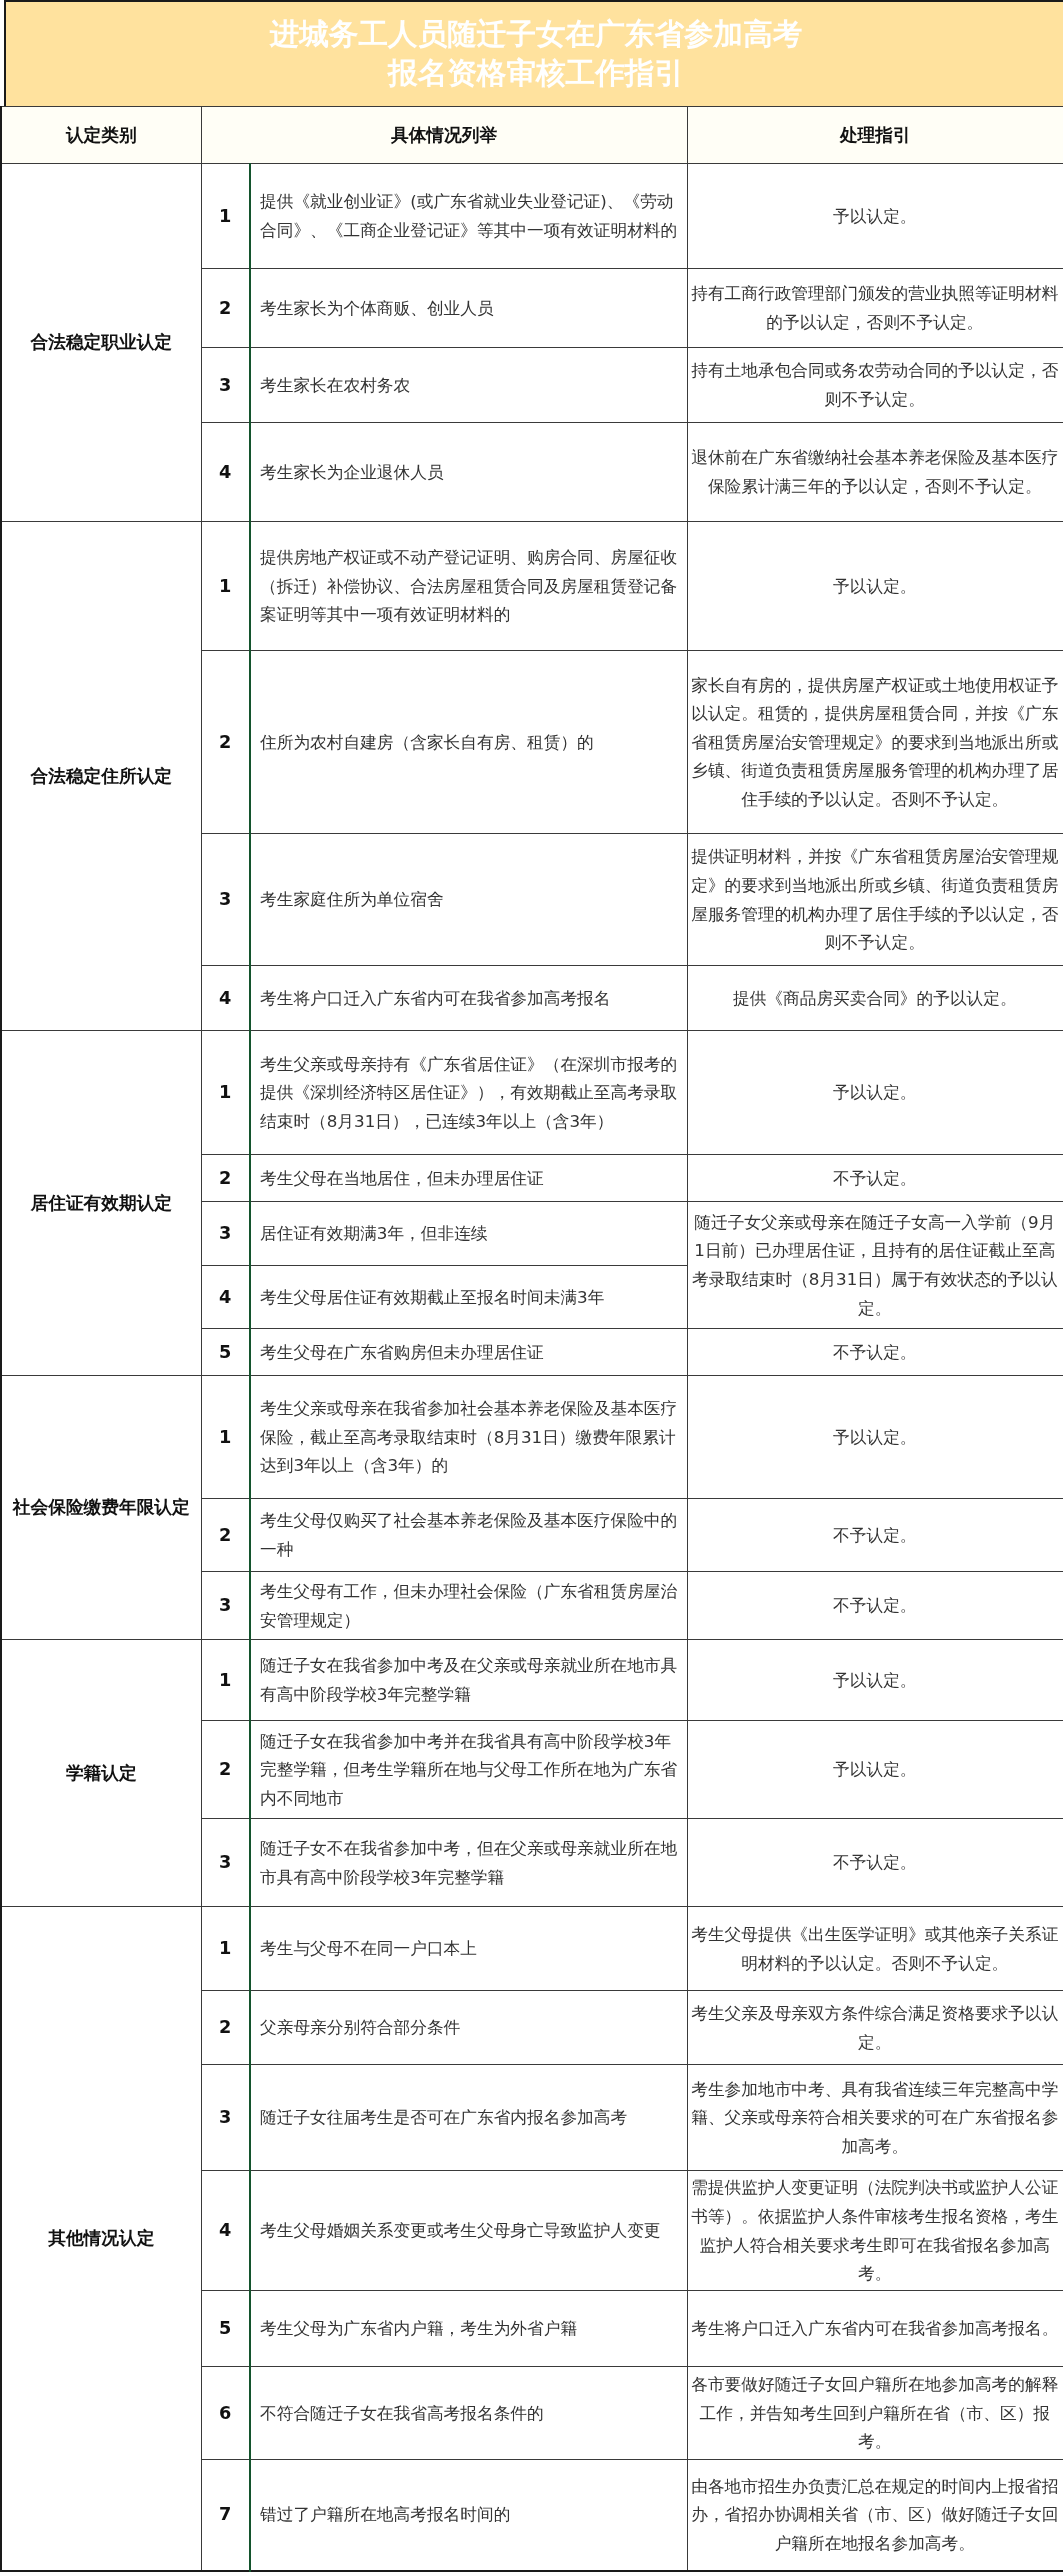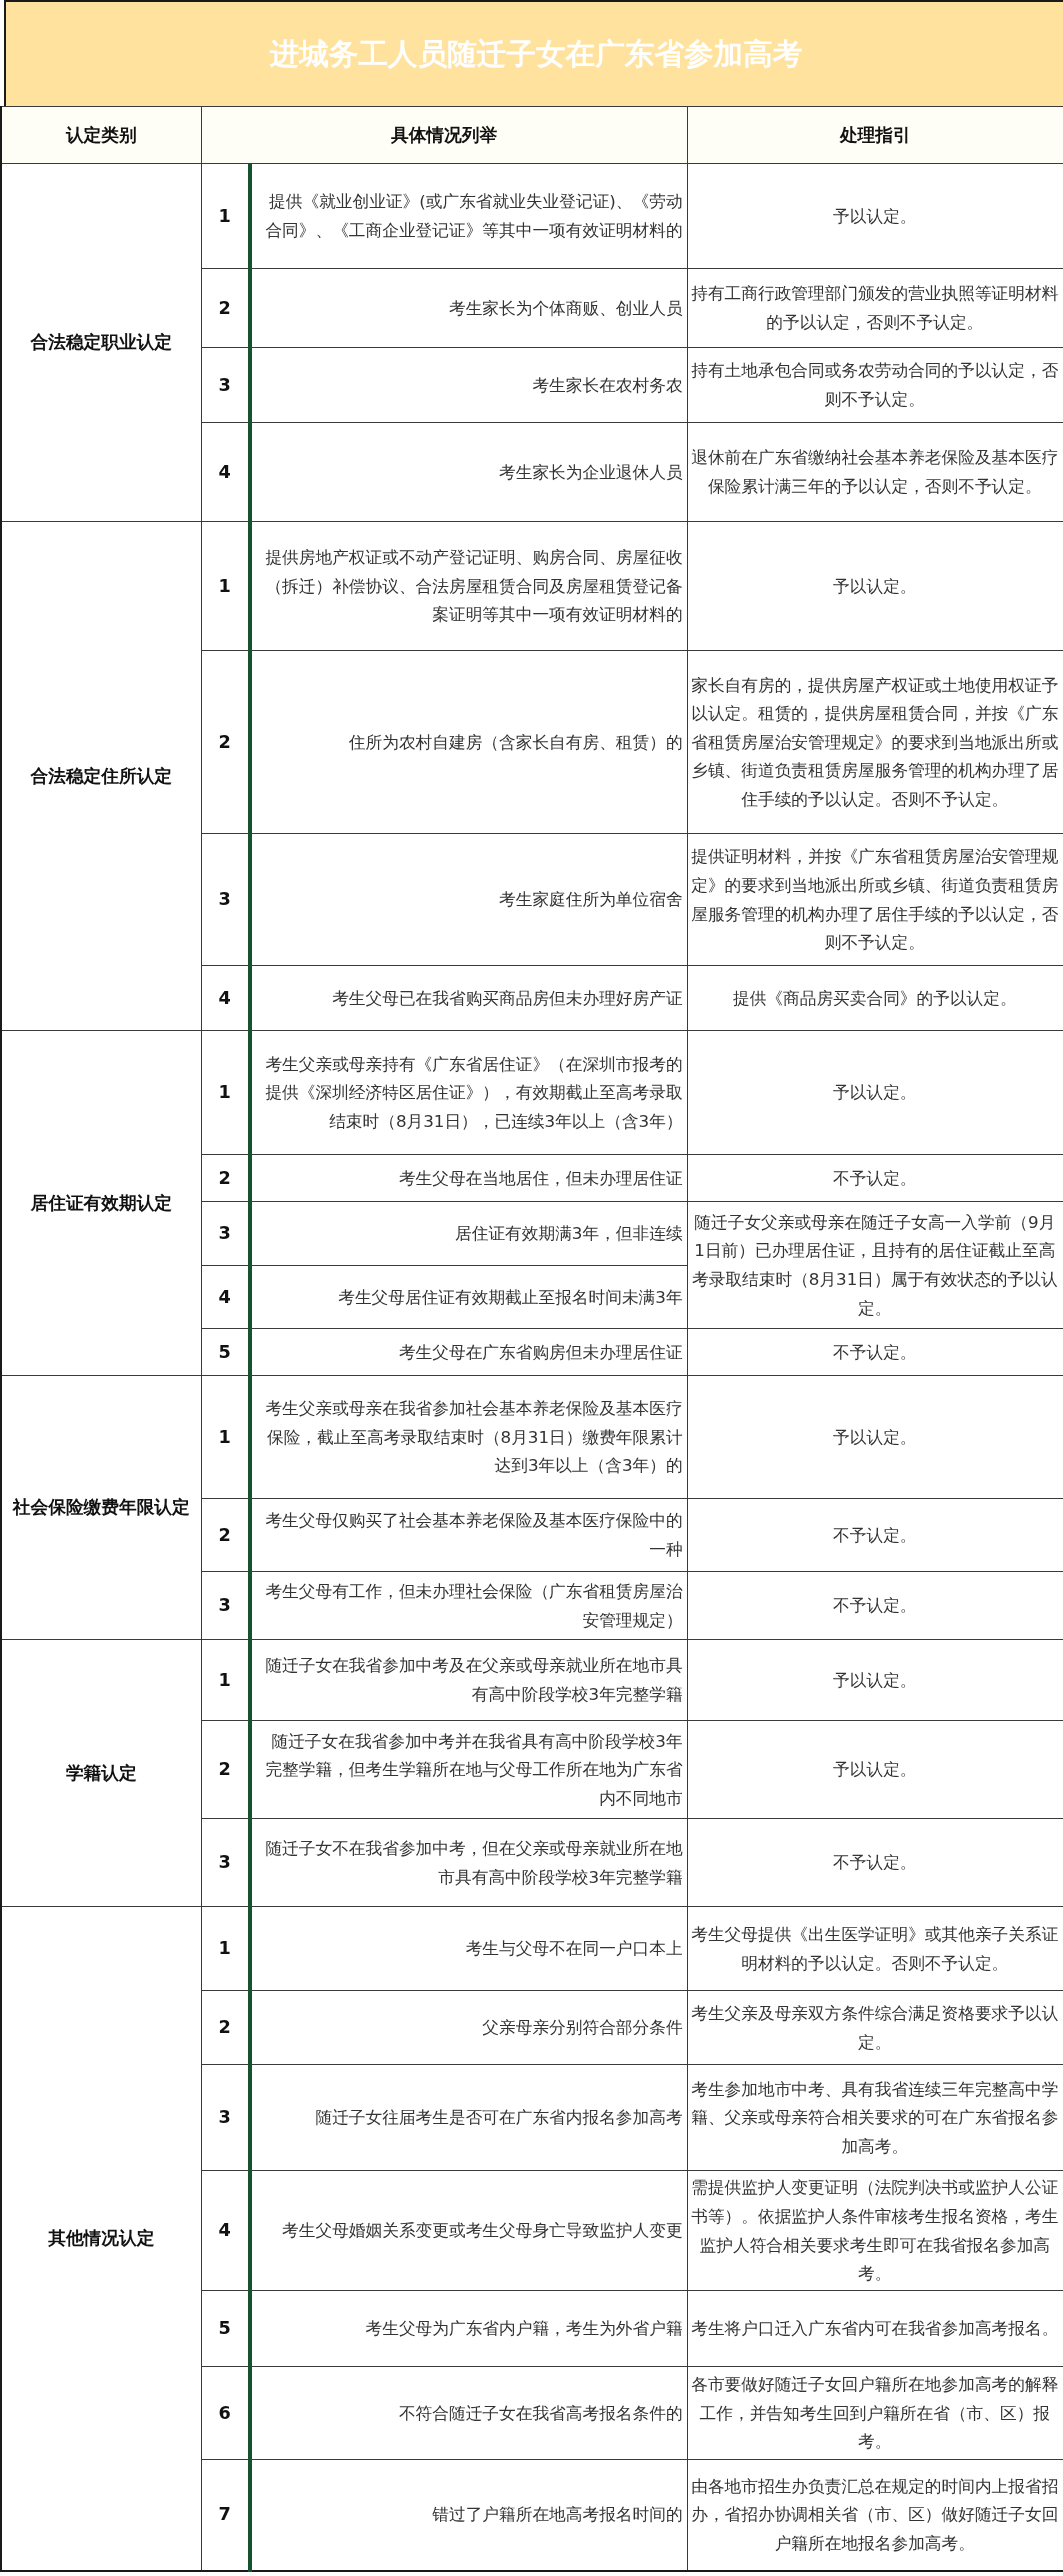--- a/index.html
+++ b/index.html
@@ -7,29 +7,30 @@
          font-family:"DejaVu Sans","Liberation Sans",sans-serif; color:#333333; }
   .title-band { position:absolute; left:4px; top:0; width:1060px; height:104px;
                 background:#ffe29e; border:2px solid #1a1a1a; border-bottom:2px solid #1a1a1a;
                 display:flex; flex-direction:column; align-items:center; justify-content:center; }
   .title-line { color:#ffffff; font-weight:bold; font-size:29.6px; line-height:39px; letter-spacing:0px; }
   table { position:absolute; left:0; top:106px; width:1064px; border-collapse:collapse; table-layout:fixed; }
   td, th { border:1.5px solid #3a3a3a; padding:0 3.9px; vertical-align:middle; font-size:16.7px; line-height:28.6px; }
   th { background:#fffef6; font-weight:bold; color:#111; font-size:17.7px; height:56px;margin-top:8px; }
   td.cat { font-weight:bold; color:#111; text-align:center; font-size:17.7px; padding:0 8px; }
   td.num { font-weight:bold; text-align:center; color:#111; font-size:17.7px; border-right:1px solid #888; padding:0; }
-  td.desc { border-left:4px solid #14532d; text-align:right; padding-left:9px; padding-right:3.9px; }
+  td.desc { border-left:2px solid #14532d; text-align:left; padding-left:9px; padding-right:3.9px; }
   td.guide { text-align:center; padding-left:3px; padding-right:3.9px; }
   table { border-left:2px solid #1a1a1a; border-right:2px solid #1a1a1a; border-bottom:2px solid #1a1a1a; }
 </style>
 </head>
 <body>
 
 <div class="title-band">
   <div class="title-line">进城务工人员随迁子女在广东省参加高考</div>
+  <div class="title-line">报名资格审核工作指引</div>
 </div>
 
 <table>
   <colgroup>
     <col style="width:200px">
     <col style="width:49px">
     <col style="width:437px">
     <col style="width:377px">
   </colgroup>
   <thead>
@@ -74,21 +75,21 @@
       <td class="desc">住所为农村自建房（含家长自有房、租赁）的</td>
       <td class="guide">家长自有房的，提供房屋产权证或土地使用权证予以认定。租赁的，提供房屋租赁合同，并按《广东省租赁房屋治安管理规定》的要求到当地派出所或乡镇、街道负责租赁房屋服务管理的机构办理了居住手续的予以认定。否则不予认定。</td>
     </tr>
     <tr style="height:132px">
       <td class="num">3</td>
       <td class="desc">考生家庭住所为单位宿舍</td>
       <td class="guide">提供证明材料，并按《广东省租赁房屋治安管理规定》的要求到当地派出所或乡镇、街道负责租赁房屋服务管理的机构办理了居住手续的予以认定，否则不予认定。</td>
     </tr>
     <tr style="height:65px">
       <td class="num">4</td>
-      <td class="desc">考生父母已在我省购买商品房但未办理好房产证</td>
+      <td class="desc">考生将户口迁入广东省内可在我省参加高考报名</td>
       <td class="guide">提供《商品房买卖合同》的予以认定。</td>
     </tr>
 
     <tr style="height:124px">
       <td class="cat" rowspan="5">居住证有效期认定</td>
       <td class="num">1</td>
       <td class="desc">考生父亲或母亲持有《广东省居住证》（在深圳市报考的提供《深圳经济特区居住证》），有效期截止至高考录取结束时（8月31日），已连续3年以上（含3年）</td>
       <td class="guide">予以认定。</td>
     </tr>
     <tr style="height:47px">

